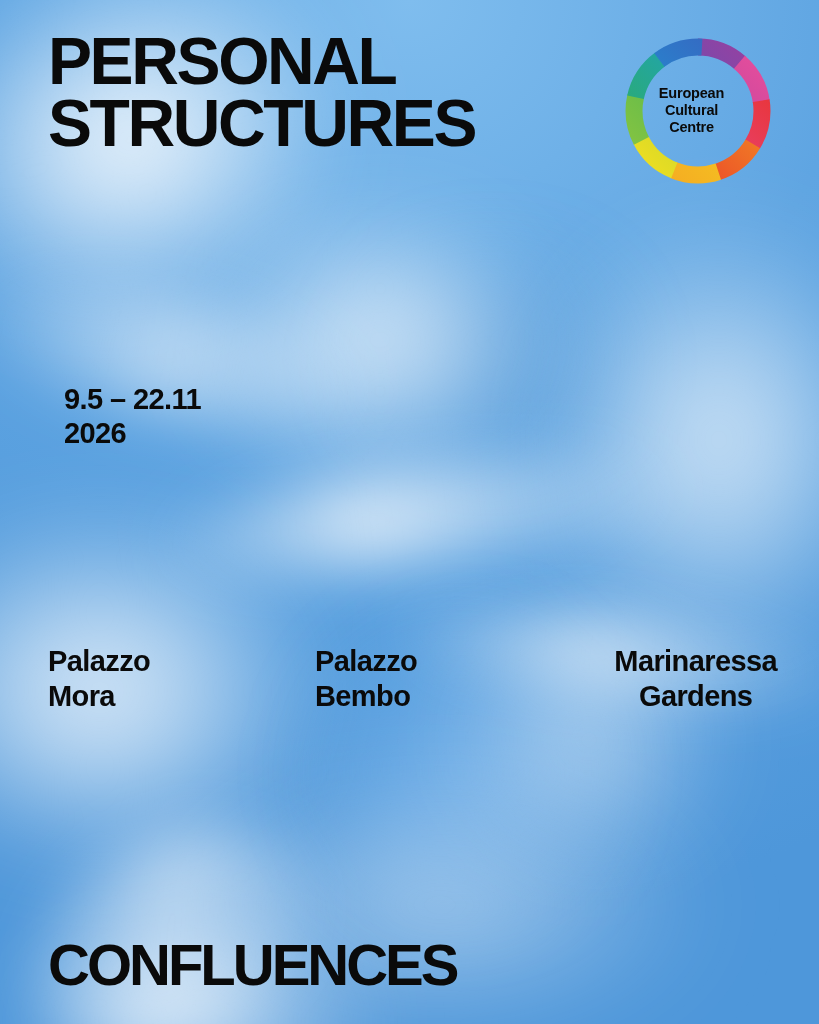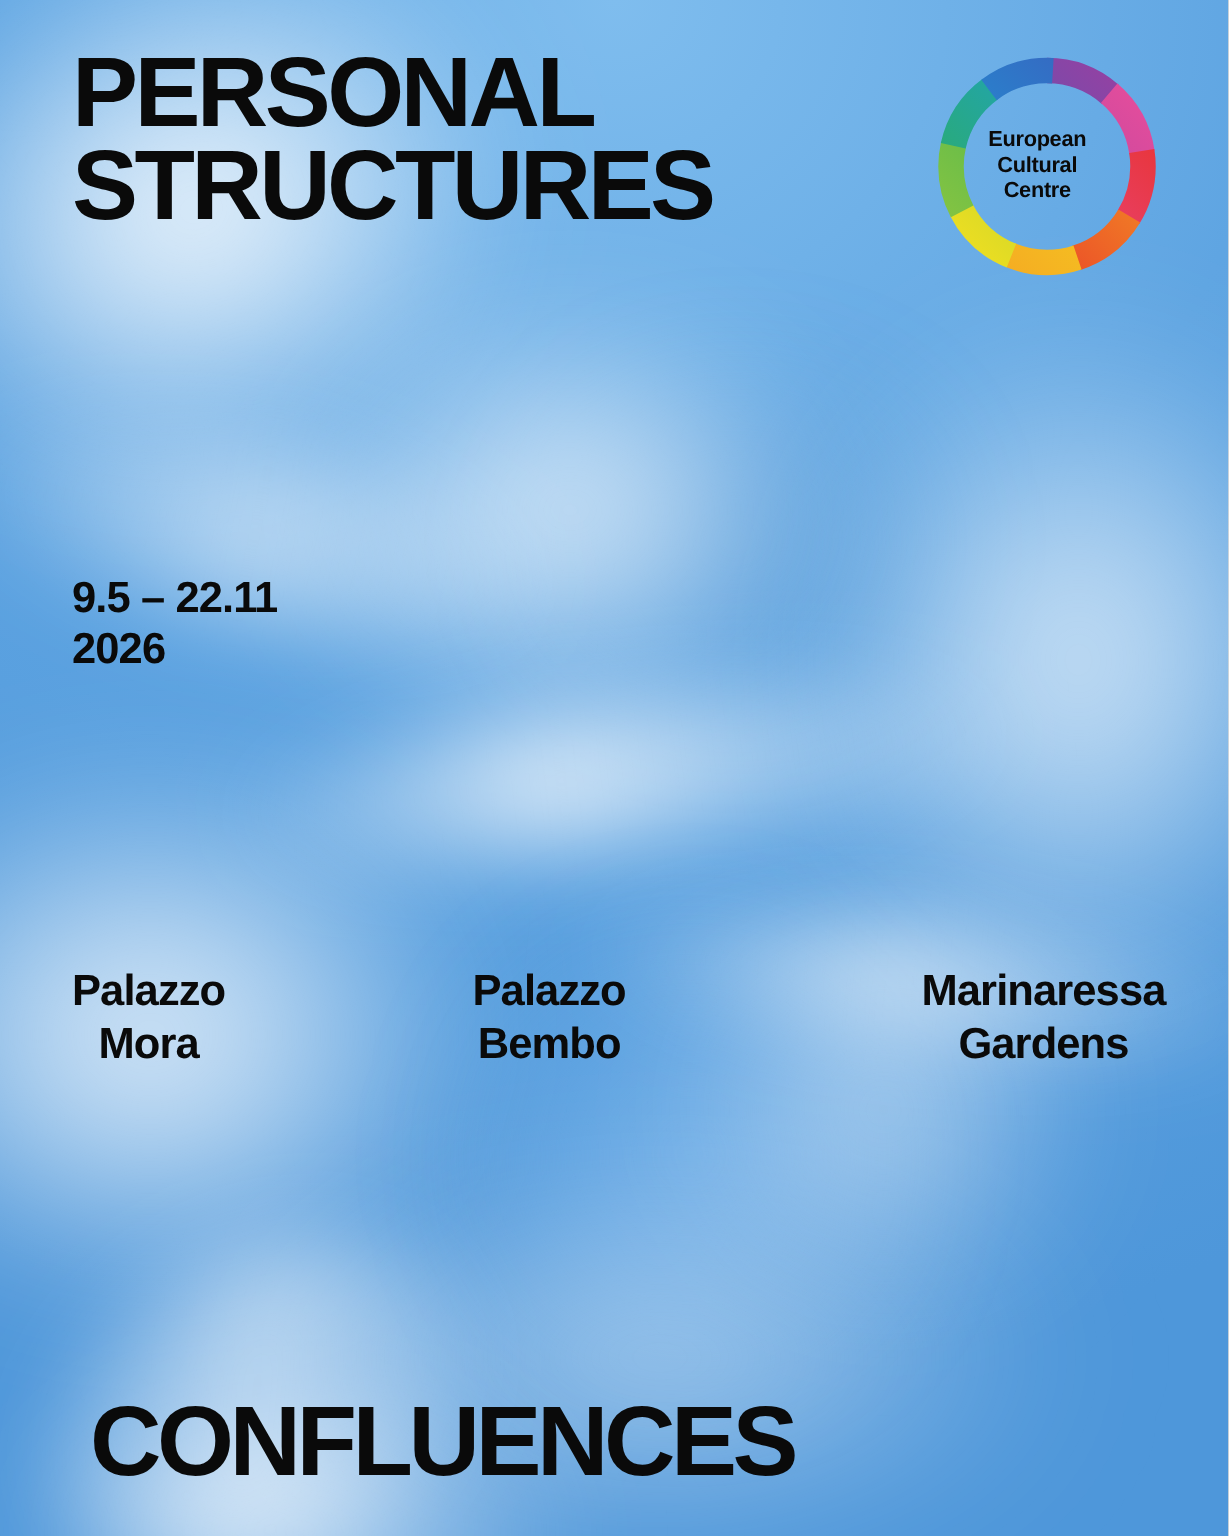--- a/index.html
+++ b/index.html
@@ -153,21 +153,21 @@
     font-size: 14.5px;
     font-weight: 700;
     line-height: 1.18;
     color: #0a0a0a;
     white-space: pre-line;
     letter-spacing: -0.2px;
   }
 
   .dates {
     position: absolute;
-    left: 48px;
+    left: 64px;
     top: 382px;
     color: #0a0a0a;
     font-weight: 700;
     font-size: 29px;
     line-height: 1.18;
     letter-spacing: -0.6px;
     white-space: pre-line;
   }
   .event {
     position: absolute;
@@ -184,36 +184,34 @@
 
   .venues { position: absolute; left: 0; right: 0; top: 644px; }
   .venue {
     position: absolute;
     color: #0a0a0a;
     font-weight: 700;
     font-size: 29px;
     line-height: 1.2;
     letter-spacing: -0.6px;
     white-space: pre-line;
-    text-align: center;
   }
   .venue-0 { left: 48px; }
   .venue-1 { left: 315px; }
   .venue-2 { right: 42px; text-align: center; }
 
   .subtitle {
     position: absolute;
     left: 48px;
     bottom: 32px;
     color: #0a0a0a;
     font-weight: 700;
-    font-size: 66px;
+    font-size: 58px;
     line-height: 0.95;
     letter-spacing: -3px;
-    margin-left: 12px;
   }
 </style>
 </head>
 <body>
 
 <div class="poster">
 
   <div class="bg-base"></div>
   <div class="blob b1"></div>
   <div class="blob b7"></div>

